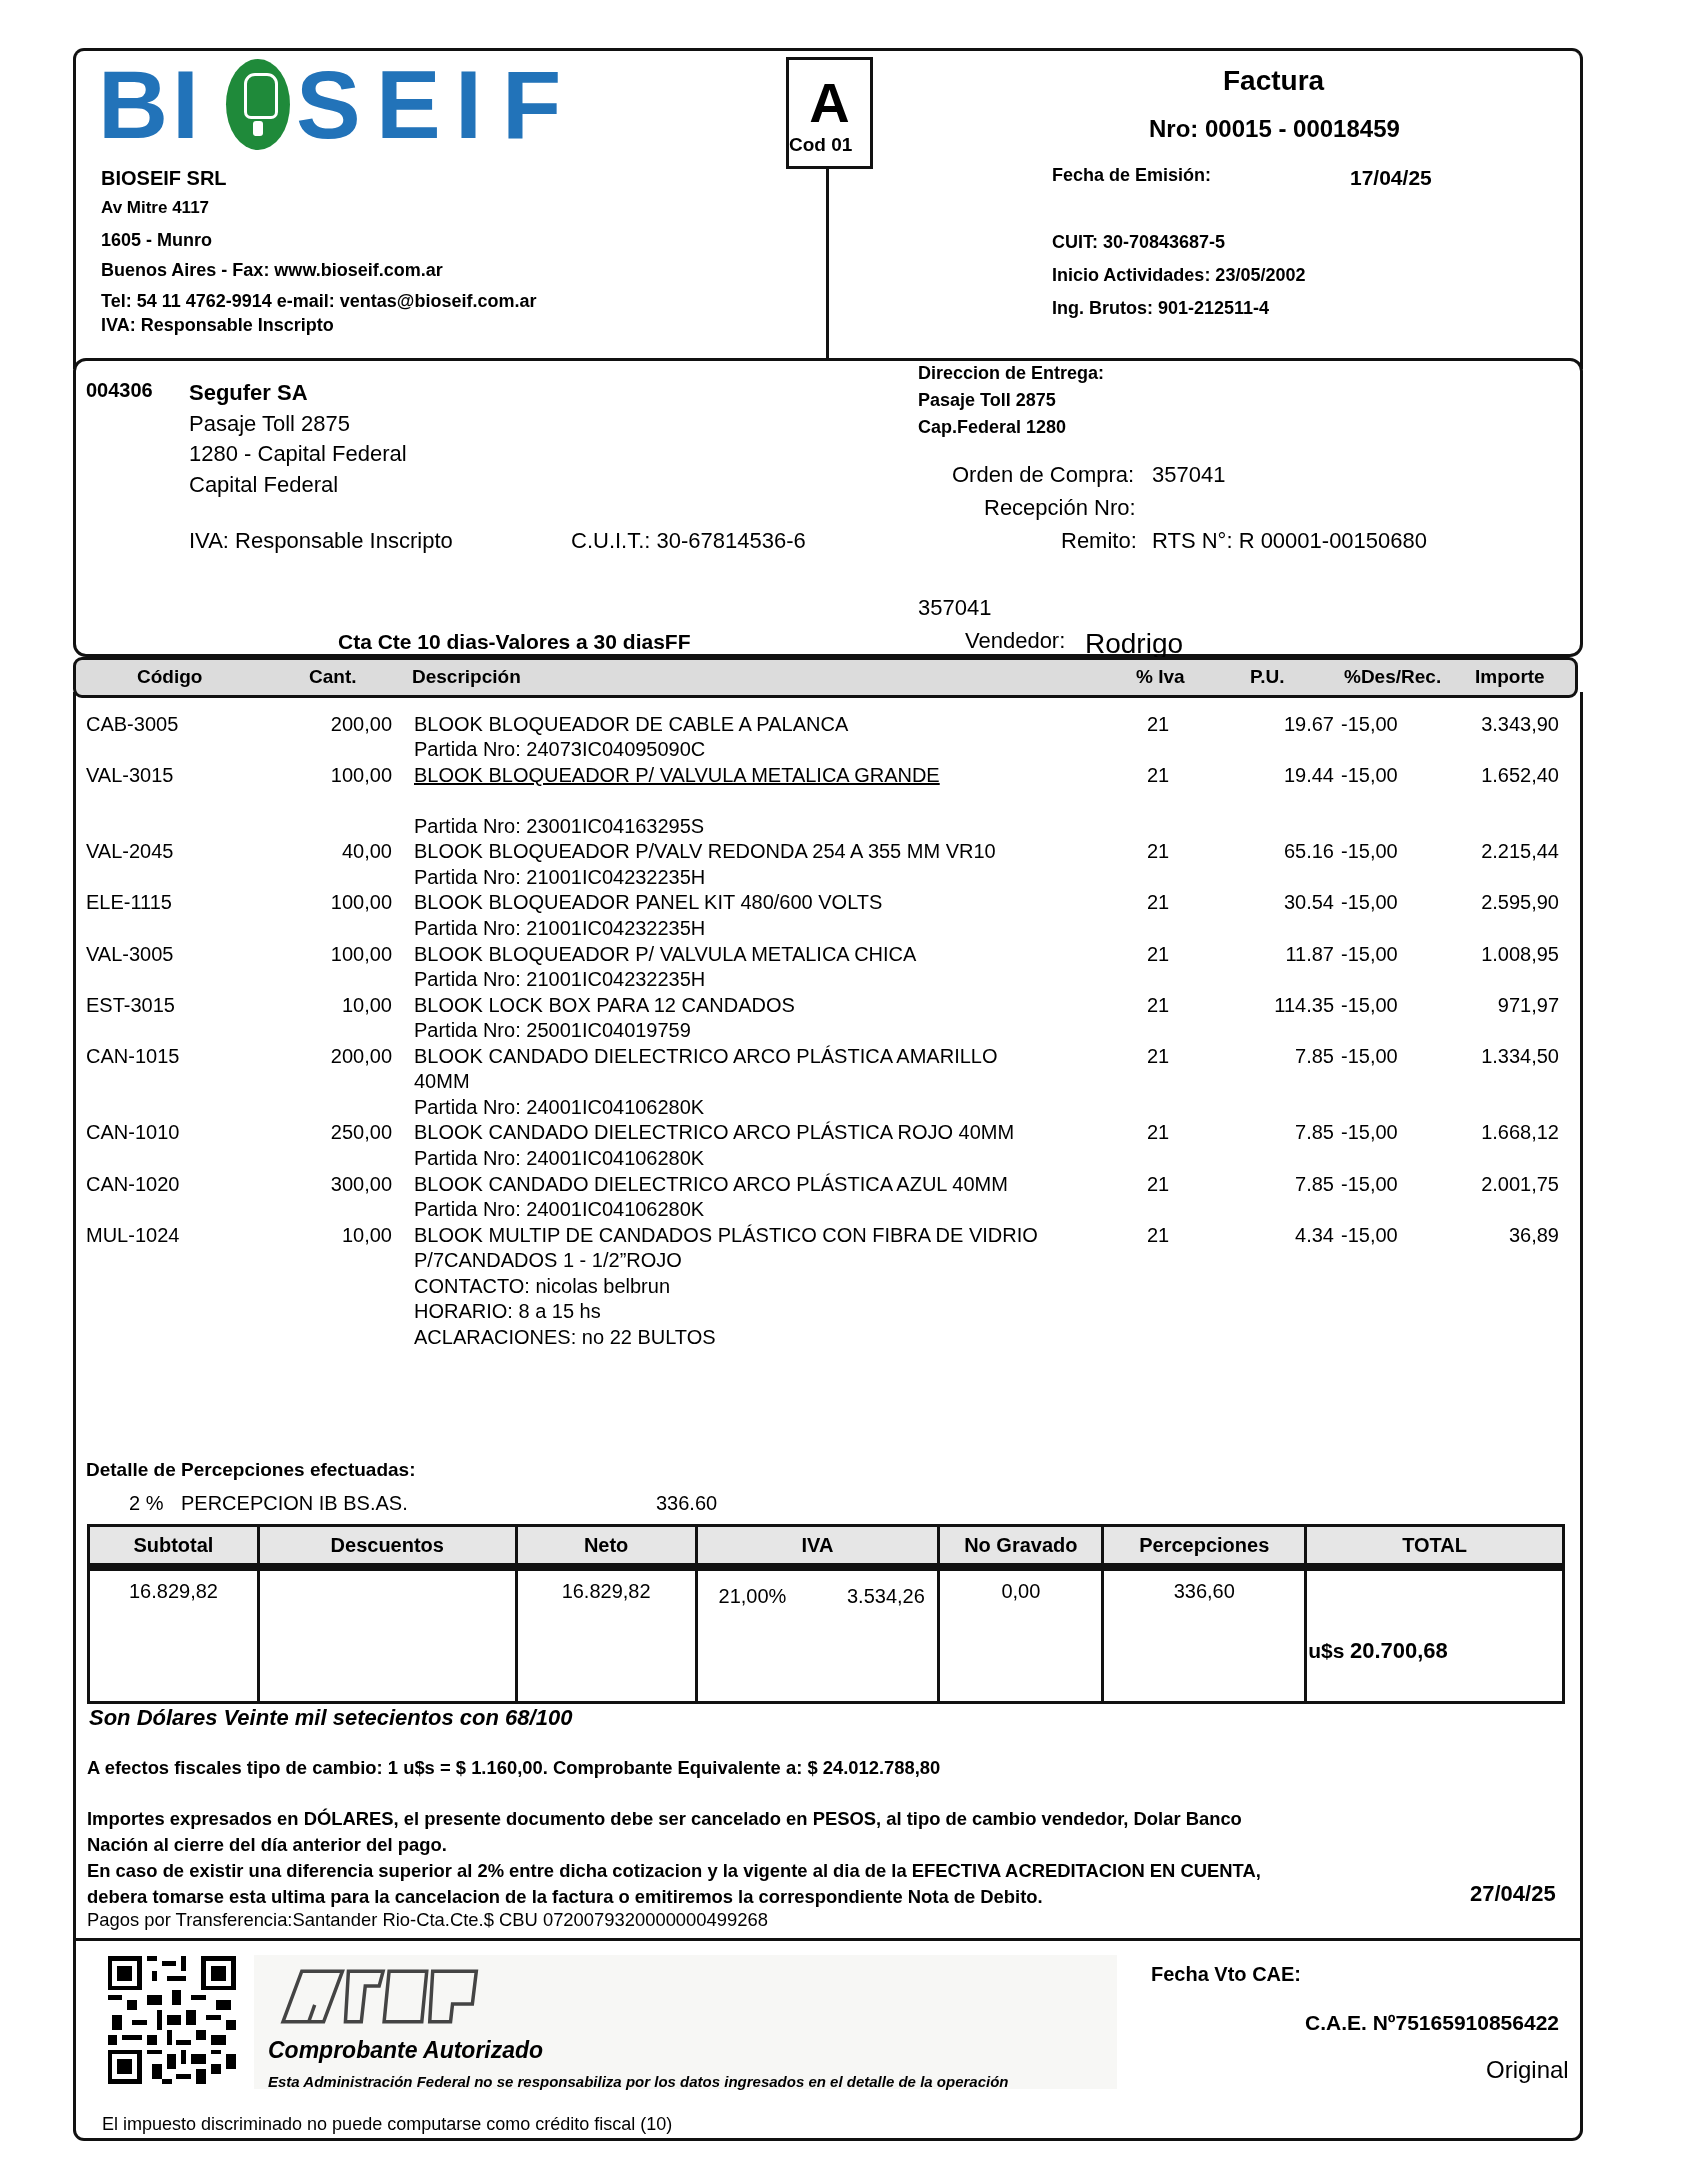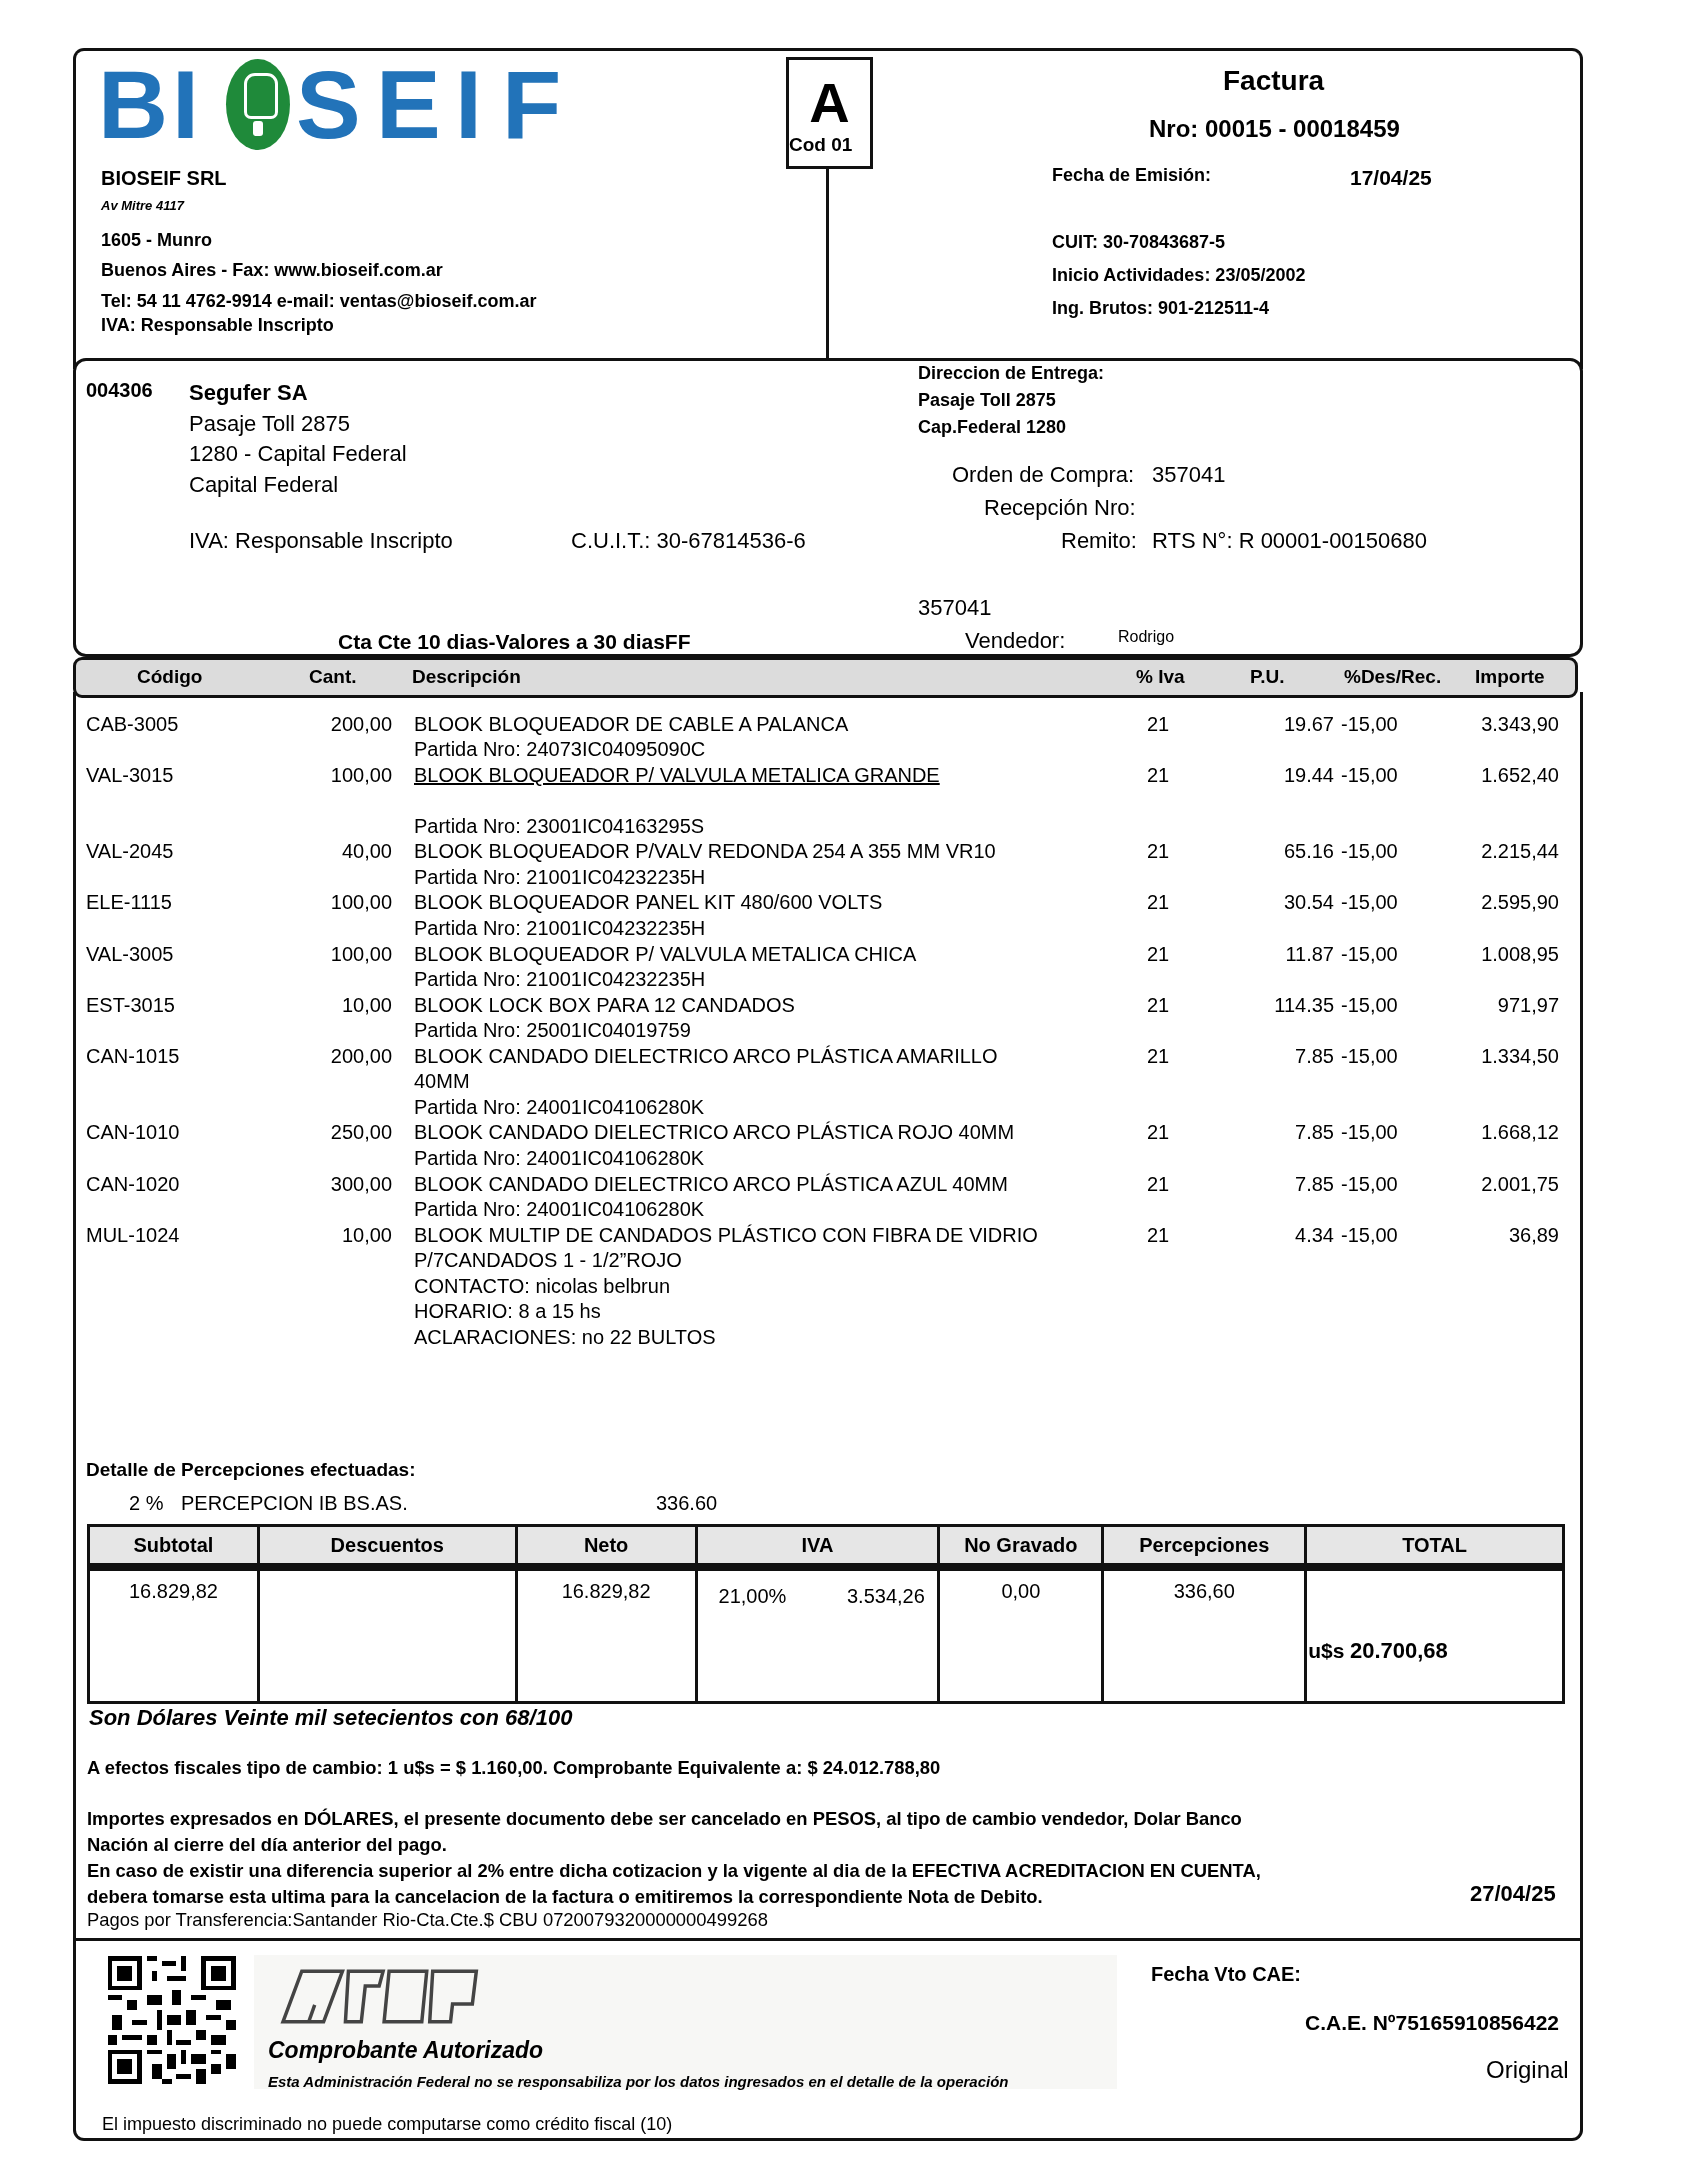--- a/index.html
+++ b/index.html
@@ -55,21 +55,21 @@
   <span class="logo-letter" style="left:357px;">I</span>
   <span class="logo-letter" style="left:404px;">F</span>
 </div>
 
 <div id="letter-box">
   <div class="letter">A</div>
   <div class="cod">Cod  01</div>
 </div>
 
 <div class="abs b f40" style="left:101px;top:167px;">BIOSEIF SRL</div>
-<div class="abs b f40" style="left:101px;top:198px;font-size:13px;font-style:italic;">Av Mitre 4117</div>
+<div class="abs b f40" style="left:101px;top:198px;font-size:17px;">Av Mitre 4117</div>
 <div class="abs b" style="left:101px;top:230px;font-size:18px;">1605 - Munro</div>
 <div class="abs b" style="left:101px;top:260px;font-size:18px;">Buenos Aires - Fax: www.bioseif.com.ar</div>
 <div class="abs b" style="left:101px;top:291px;font-size:18px;">Tel: 54 11 4762-9914  e-mail: ventas@bioseif.com.ar</div>
 <div class="abs b" style="left:101px;top:315px;font-size:18px;">IVA: Responsable Inscripto</div>
 
 <div class="abs b" style="left:1223px;top:65px;font-size:28px;">Factura</div>
 <div class="abs b" style="left:1149px;top:115px;font-size:24px;">Nro: 00015 - 00018459</div>
 <div class="abs b" style="left:1052px;top:165px;font-size:18px;">Fecha de Emisión:</div>
 <div class="abs b" style="left:1316px;top:166px;font-size:21px;margin-left:34px;">17/04/25</div>
 <div class="abs b" style="left:1052px;top:232px;font-size:18px;">CUIT: 30-70843687-5</div>
@@ -91,21 +91,21 @@
 
 <div class="abs" style="left:952px;top:462px;font-size:22px;">Orden de Compra:</div>
 <div class="abs" style="left:1152px;top:462px;font-size:22px;">357041</div>
 <div class="abs" style="left:984px;top:495px;font-size:22px;">Recepción Nro:</div>
 <div class="abs" style="left:1152px;top:495px;font-size:22px;"></div>
 <div class="abs" style="left:1061px;top:528px;font-size:22px;">Remito:</div>
 <div class="abs" style="left:1152px;top:528px;font-size:22px;">RTS N°: R 00001-00150680</div>
 
 <div class="abs" style="left:918px;top:595px;font-size:22px;">357041</div>
 <div class="abs" style="left:965px;top:628px;font-size:22px;">Vendedor:</div>
-<div class="abs" style="left:1118px;top:628px;font-size:16px;">Rodrigo</div>
+<div class="abs" style="left:1085px;top:628px;font-size:28px;">Rodrigo</div>
 
 <div class="abs b i" style="left:89px;top:628px;font-size:21px;margin-top:40px;">Condiciòn de Venta:</div>
 <div class="abs b" style="left:338px;top:630px;font-size:21px;">Cta Cte 10 dias-Valores a 30 diasFF</div>
 
 <div id="table-header"></div>
 <div id="body-frame"></div>
 
 <div class="abs b" style="left:137px;top:666px;font-size:19px;">Código</div>
 <div class="abs b" style="left:309px;top:666px;font-size:19px;">Cant.</div>
 <div class="abs b" style="left:412px;top:666px;font-size:19px;">Descripción</div>

